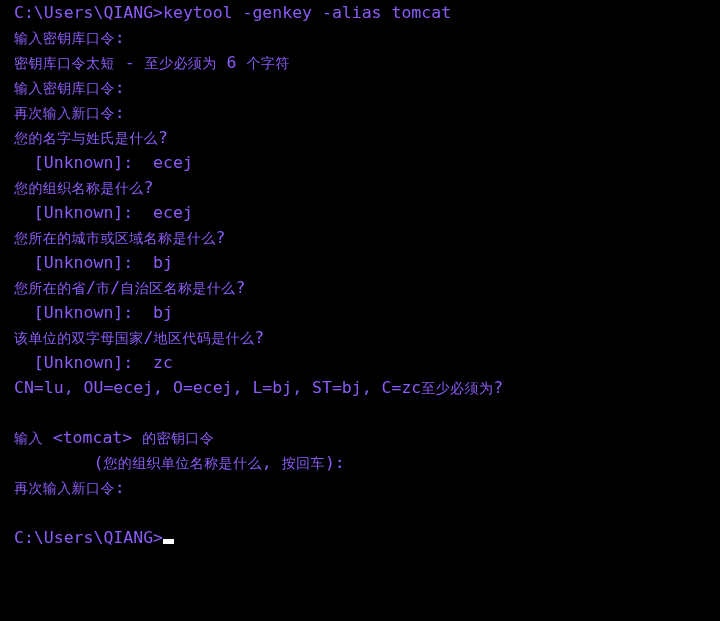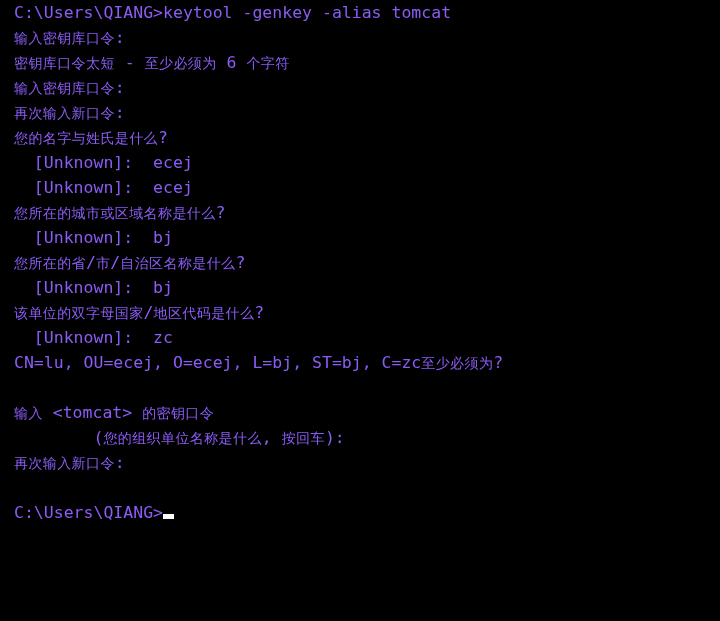--- a/index.html
+++ b/index.html
@@ -63,20 +63,21 @@
 
 <div id="terminal">
   <div id="lines-container">
       <div class="row">C:\Users\QIANG&gt;keytool -genkey -alias tomcat</div>
       <div class="row"><span class="cjk">输入密钥库口令</span>:</div>
       <div class="row"><span class="cjk">密钥库口令太短</span> - <span class="cjk">至少必须为</span> 6 <span class="cjk">个字符</span></div>
       <div class="row"><span class="cjk">输入密钥库口令</span>:</div>
       <div class="row"><span class="cjk">再次输入新口令</span>:</div>
       <div class="row"><span class="cjk">您的名字与姓氏是什么</span>?</div>
       <div class="row">  [Unknown]:  ecej</div>
+      <div class="row"><span class="cjk">您的组织名称是什么</span>?</div>
       <div class="row">  [Unknown]:  ecej</div>
       <div class="row"><span class="cjk">您所在的城市或区域名称是什么</span>?</div>
       <div class="row">  [Unknown]:  bj</div>
       <div class="row"><span class="cjk">您所在的省</span>/<span class="cjk">市</span>/<span class="cjk">自治区名称是什么</span>?</div>
       <div class="row">  [Unknown]:  bj</div>
       <div class="row"><span class="cjk">该单位的双字母国家</span>/<span class="cjk">地区代码是什么</span>?</div>
       <div class="row">  [Unknown]:  zc</div>
       <div class="row">CN=lu, OU=ecej, O=ecej, L=bj, ST=bj, C=zc<span class="cjk">至少必须为</span>?</div>
       <div class="row blank"></div>
       <div class="row"><span class="cjk">输入</span> &lt;tomcat&gt; <span class="cjk">的密钥口令</span></div>

